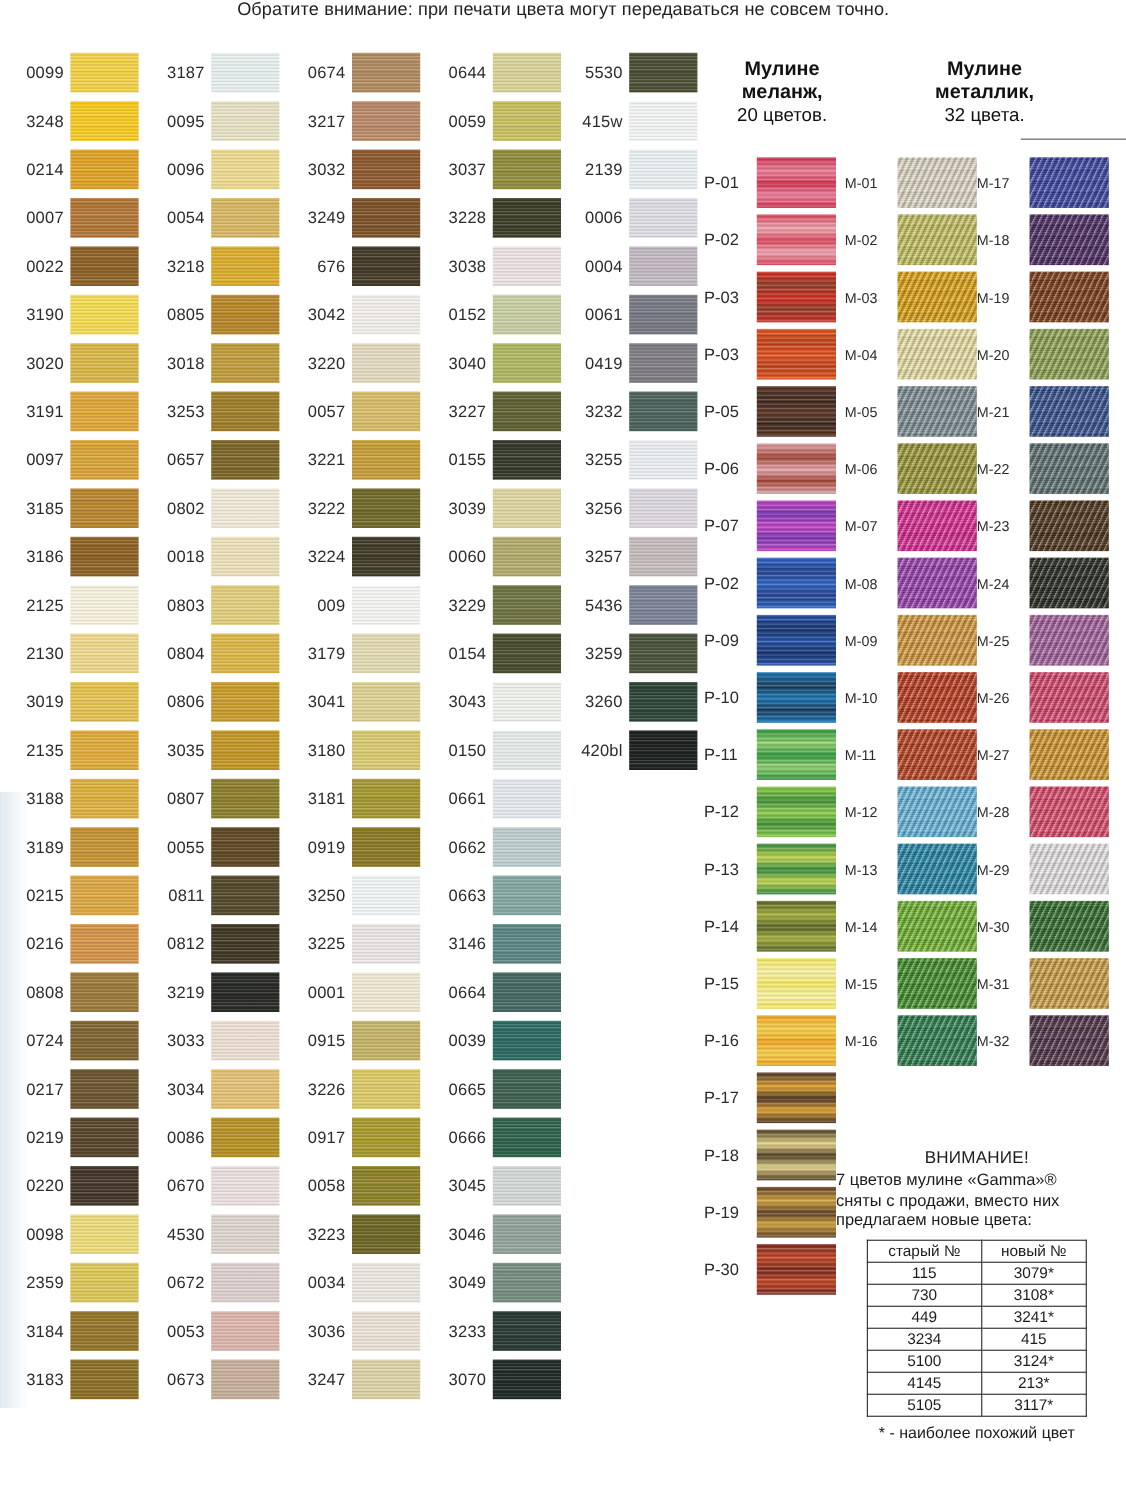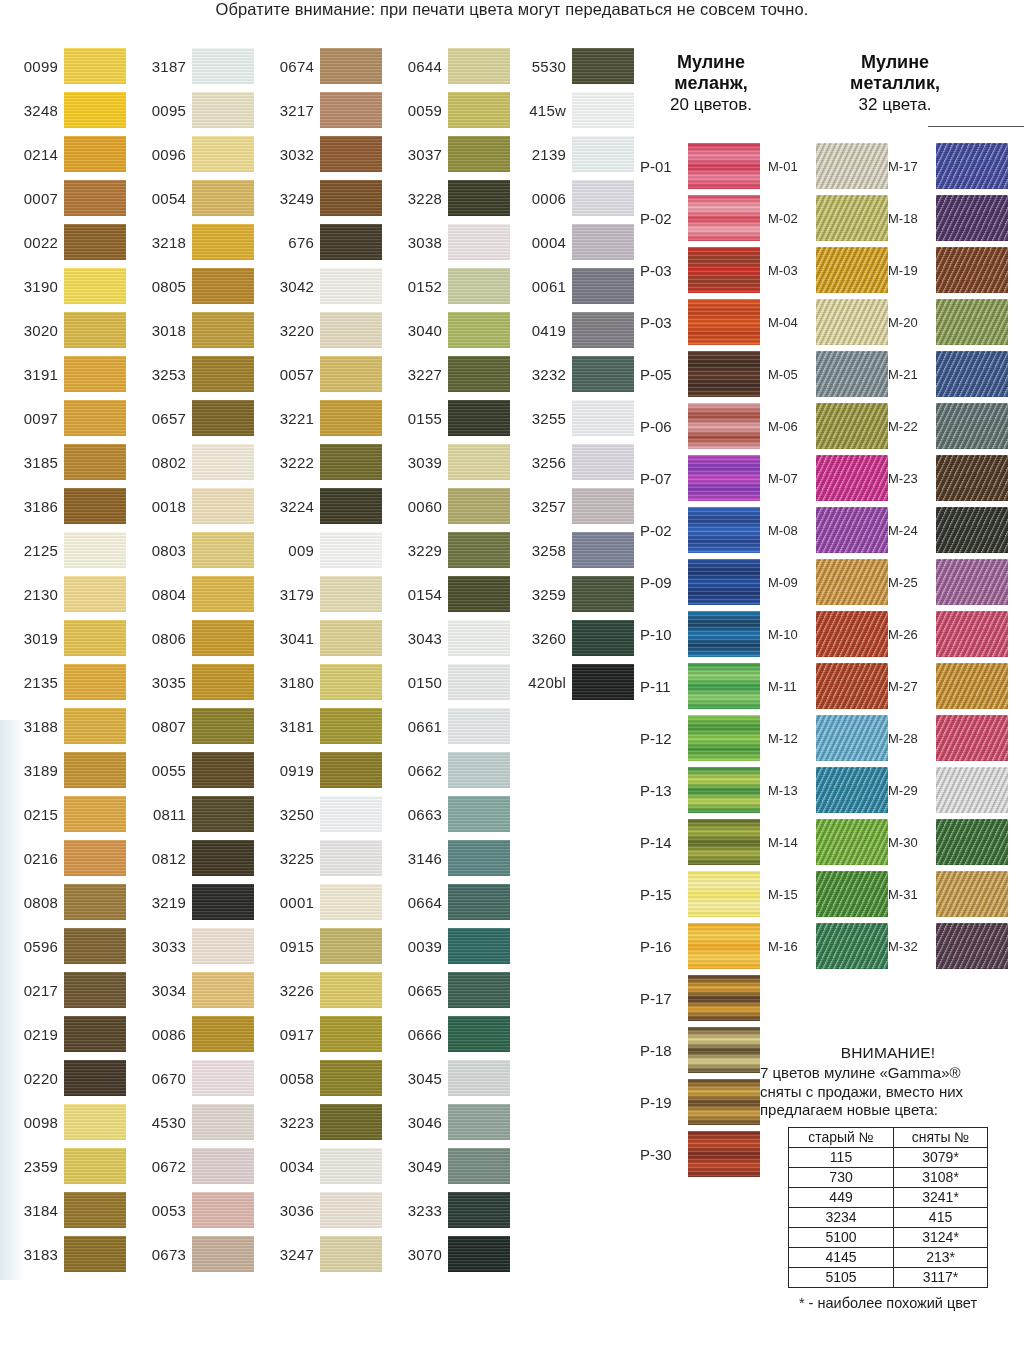--- a/index.html
+++ b/index.html
@@ -171,21 +171,21 @@
       </div>
       <div class="cell" style="top: 792px;">
         <div class="code">0216</div>
         <div class="sw" style="background: repeating-linear-gradient(rgba(255, 255, 255, 0.22) 0px, rgba(255, 255, 255, 0.05) 1px, rgba(0, 0, 0, 0.1) 2px, rgba(0, 0, 0, 0.02) 3px), rgb(213, 148, 73);"></div>
       </div>
       <div class="cell" style="top: 836px;">
         <div class="code">0808</div>
         <div class="sw" style="background: repeating-linear-gradient(rgba(255, 255, 255, 0.22) 0px, rgba(255, 255, 255, 0.05) 1px, rgba(0, 0, 0, 0.1) 2px, rgba(0, 0, 0, 0.02) 3px), rgb(156, 123, 60);"></div>
       </div>
       <div class="cell" style="top: 880px;">
-        <div class="code">0596</div>
+        <div class="code">0724</div>
         <div class="sw" style="background: repeating-linear-gradient(rgba(255, 255, 255, 0.22) 0px, rgba(255, 255, 255, 0.05) 1px, rgba(0, 0, 0, 0.1) 2px, rgba(0, 0, 0, 0.02) 3px), rgb(128, 101, 50);"></div>
       </div>
       <div class="cell" style="top: 924px;">
         <div class="code">0217</div>
         <div class="sw" style="background: repeating-linear-gradient(rgba(255, 255, 255, 0.22) 0px, rgba(255, 255, 255, 0.05) 1px, rgba(0, 0, 0, 0.1) 2px, rgba(0, 0, 0, 0.02) 3px), rgb(109, 86, 49);"></div>
       </div>
       <div class="cell" style="top: 968px;">
         <div class="code">0219</div>
         <div class="sw" style="background: repeating-linear-gradient(rgba(255, 255, 255, 0.22) 0px, rgba(255, 255, 255, 0.05) 1px, rgba(0, 0, 0, 0.1) 2px, rgba(0, 0, 0, 0.02) 3px), rgb(87, 69, 42);"></div>
       </div>
@@ -591,21 +591,21 @@
       </div>
       <div class="cell" style="top: 396px;">
         <div class="code">3256</div>
         <div class="sw" style="background: repeating-linear-gradient(rgba(255, 255, 255, 0.22) 0px, rgba(255, 255, 255, 0.05) 1px, rgba(0, 0, 0, 0.1) 2px, rgba(0, 0, 0, 0.02) 3px), rgb(222, 217, 225);"></div>
       </div>
       <div class="cell" style="top: 440px;">
         <div class="code">3257</div>
         <div class="sw" style="background: repeating-linear-gradient(rgba(255, 255, 255, 0.22) 0px, rgba(255, 255, 255, 0.05) 1px, rgba(0, 0, 0, 0.1) 2px, rgba(0, 0, 0, 0.02) 3px), rgb(197, 188, 189);"></div>
       </div>
       <div class="cell" style="top: 484px;">
-        <div class="code">3258</div>
+        <div class="code">5436</div>
         <div class="sw" style="background: repeating-linear-gradient(rgba(255, 255, 255, 0.22) 0px, rgba(255, 255, 255, 0.05) 1px, rgba(0, 0, 0, 0.1) 2px, rgba(0, 0, 0, 0.02) 3px), rgb(123, 131, 151);"></div>
       </div>
       <div class="cell" style="top: 528px;">
         <div class="code">3259</div>
         <div class="sw" style="background: repeating-linear-gradient(rgba(255, 255, 255, 0.22) 0px, rgba(255, 255, 255, 0.05) 1px, rgba(0, 0, 0, 0.1) 2px, rgba(0, 0, 0, 0.02) 3px), rgb(74, 84, 60);"></div>
       </div>
       <div class="cell" style="top: 572px;">
         <div class="code">3260</div>
         <div class="sw" style="background: repeating-linear-gradient(rgba(255, 255, 255, 0.22) 0px, rgba(255, 255, 255, 0.05) 1px, rgba(0, 0, 0, 0.1) 2px, rgba(0, 0, 0, 0.02) 3px), rgb(44, 68, 54);"></div>
       </div>
@@ -846,21 +846,21 @@
 
 <div class="attn">
   <div class="attn-h">ВНИМАНИЕ!</div>
   <div class="attn-l">7 цветов мулине «Gamma»®</div>
   <div class="attn-l">сняты с продажи, вместо них</div>
   <div class="attn-l">предлагаем новые цвета:</div>
   <table class="repl">
     <thead>
         <tr id="repl-head">
           <th>старый №</th>
-          <th>сняты №</th>
+          <th>новый №</th>
         </tr>
       </thead>
     <tbody id="repl-body">
         <tr>
           <td>115</td>
           <td>3079*</td>
         </tr>
         <tr>
           <td>730</td>
           <td>3108*</td>

